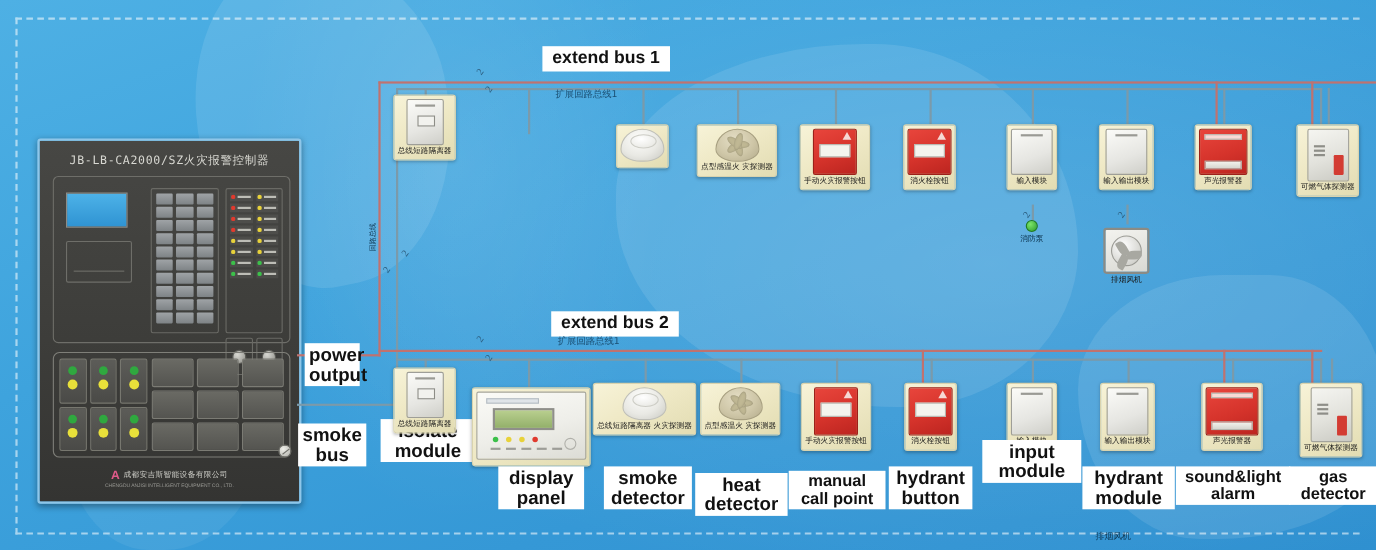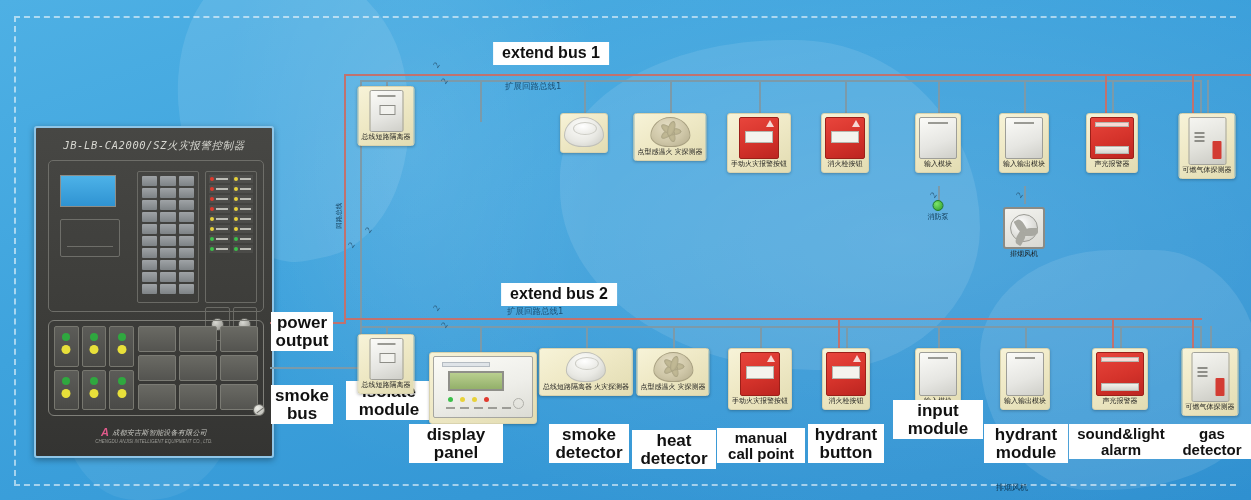--- a/index.html
+++ b/index.html
@@ -43,21 +43,20 @@
 
   
   .panel {
     position: absolute;
     left: 34px; top: 126px;
     width: 240px; height: 332px;
     background: linear-gradient(180deg,#474744 0%, #3d3d3a 55%, #343432 100%);
     border: 2px solid #8fc6e8;
     border-radius: 3px;
     box-shadow: 0 2px 6px rgba(0,0,0,0.35);
-    font-style: italic;
   }
   .panel-title {
     position: absolute; top: 11px; left: 0; width: 100%;
     text-align: center;
     color: #d8d8d2;
     font-family: "DejaVu Sans Mono", monospace;
     font-size: 10.5px;
     letter-spacing: 0.6px;
     white-space: nowrap;
   }
@@ -538,21 +537,21 @@
   <div class="tick" style="left:1017px;top:190px;">2</div>
 
   <div class="cn" style="left:340px;top:212px;transform:translateX(-50%) rotate(-90deg);transform-origin:center;font-size:6.5px;">回路总线</div>
 
   <div class="enlabel bus" style="left:551px;top:42px;">extend bus 1</div>
   <div class="cn busname" style="left:505px;top:82px;">扩展回路总线1</div>
 
   <div class="enlabel bus" style="left:559px;top:283px;">extend bus 2</div>
   <div class="cn busname" style="left:507px;top:307px;">扩展回路总线1</div>
 
-  <div class="enlabel" style="left:302px;top:312px;width:62px;">power
+  <div class="enlabel" style="left:302px;top:312px;width:50px;">power
 output</div>
   <div class="enlabel" style="left:302px;top:385px;width:62px;">smoke
 bus</div>
   <div class="enlabel" style="left:389px;top:381px;width:86px;">isolate
 module</div>
 
   <div class="dev" style="left:386px;top:86px;">
     <div class="art">
       <div class="box-mod" style="width:34px;height:42px;">
         <div class="bar" style="top:4px;width:18px;height:2px;"></div>
@@ -770,21 +769,21 @@
       <div class="gas-mod" style="width:38px;height:50px;">
         <div class="txt"></div>
         <div class="strip"></div>
       </div>
     </div>
     <div class="cap">可燃气体探测器</div>
   </div>
 
   <div class="cn" style="left:1012px;top:483px;font-size:8px;">排烟风机</div>
 
-  <div class="enlabel" style="left:456px;top:424px;width:94px;">display
+  <div class="enlabel" style="left:492px;top:424px;width:78px;">display
 panel</div>
   <div class="enlabel" style="left:589px;top:424px;width:80px;">smoke
 detector</div>
   <div class="enlabel" style="left:674px;top:430px;width:84px;">heat
 detector</div>
   <div class="enlabel" style="left:846px;top:424px;width:76px;">hydrant
 button</div>
   <div class="enlabel" style="left:761px;top:428px;width:88px;font-size:15px;">manual
 call point</div>
   <div class="enlabel" style="left:938px;top:400px;width:90px;">input

